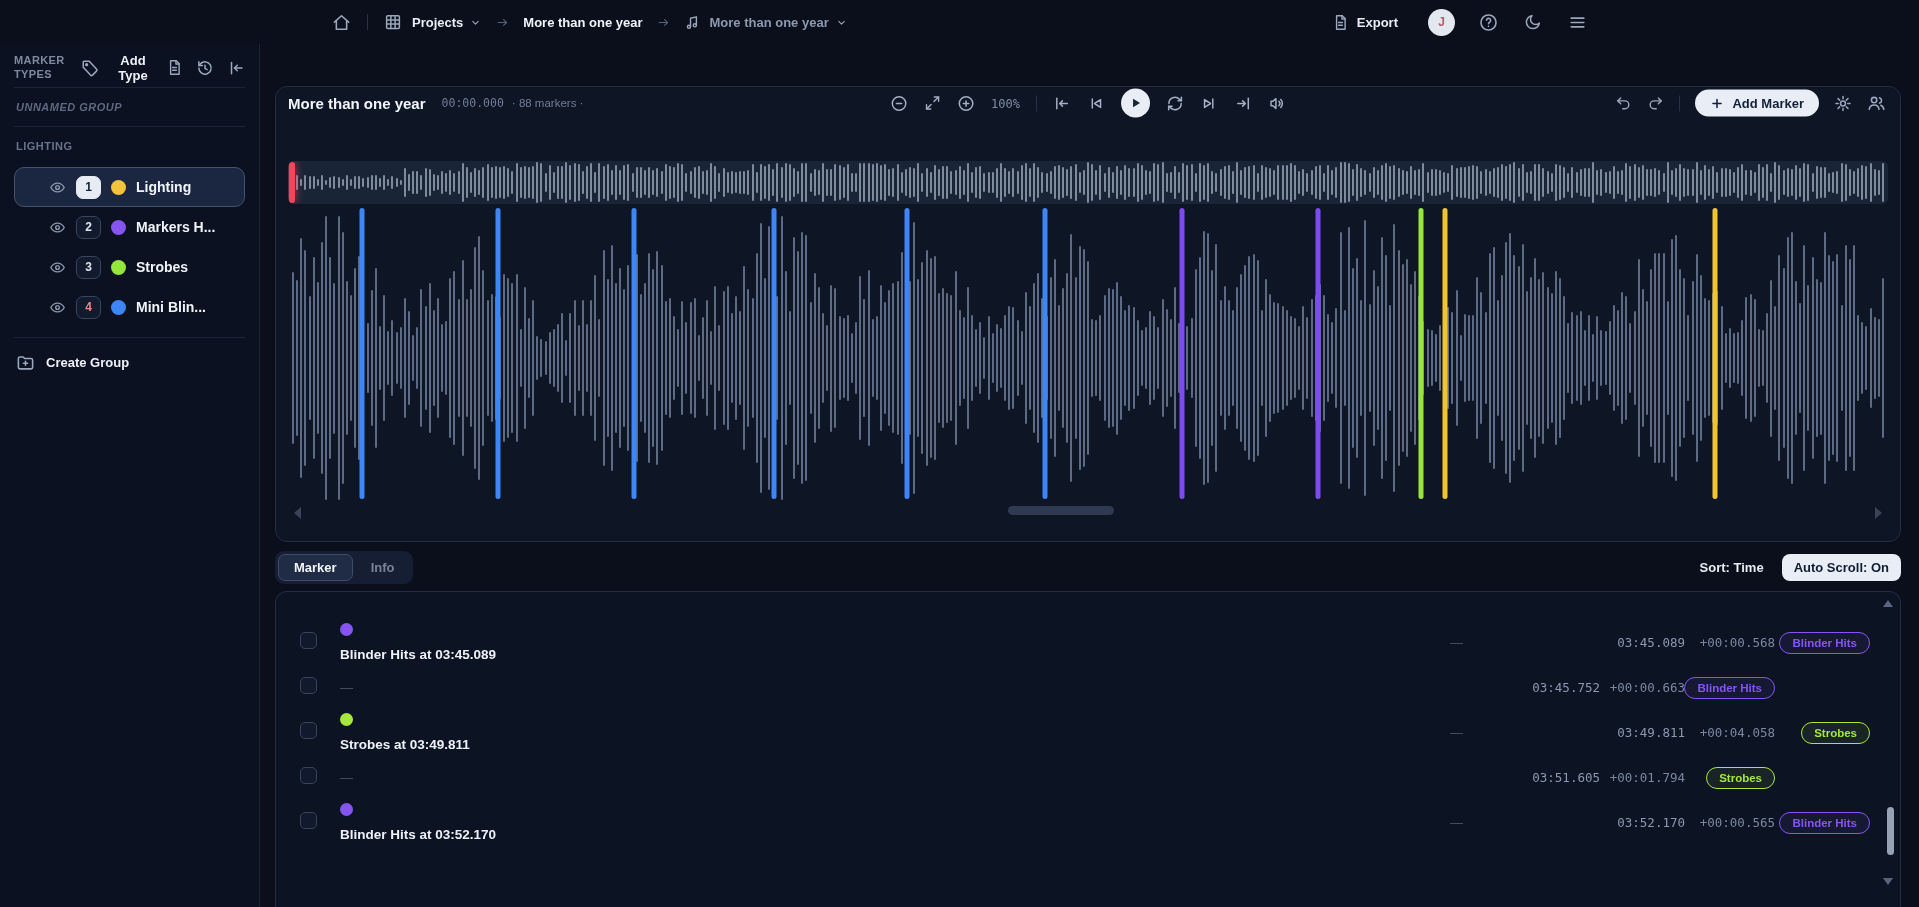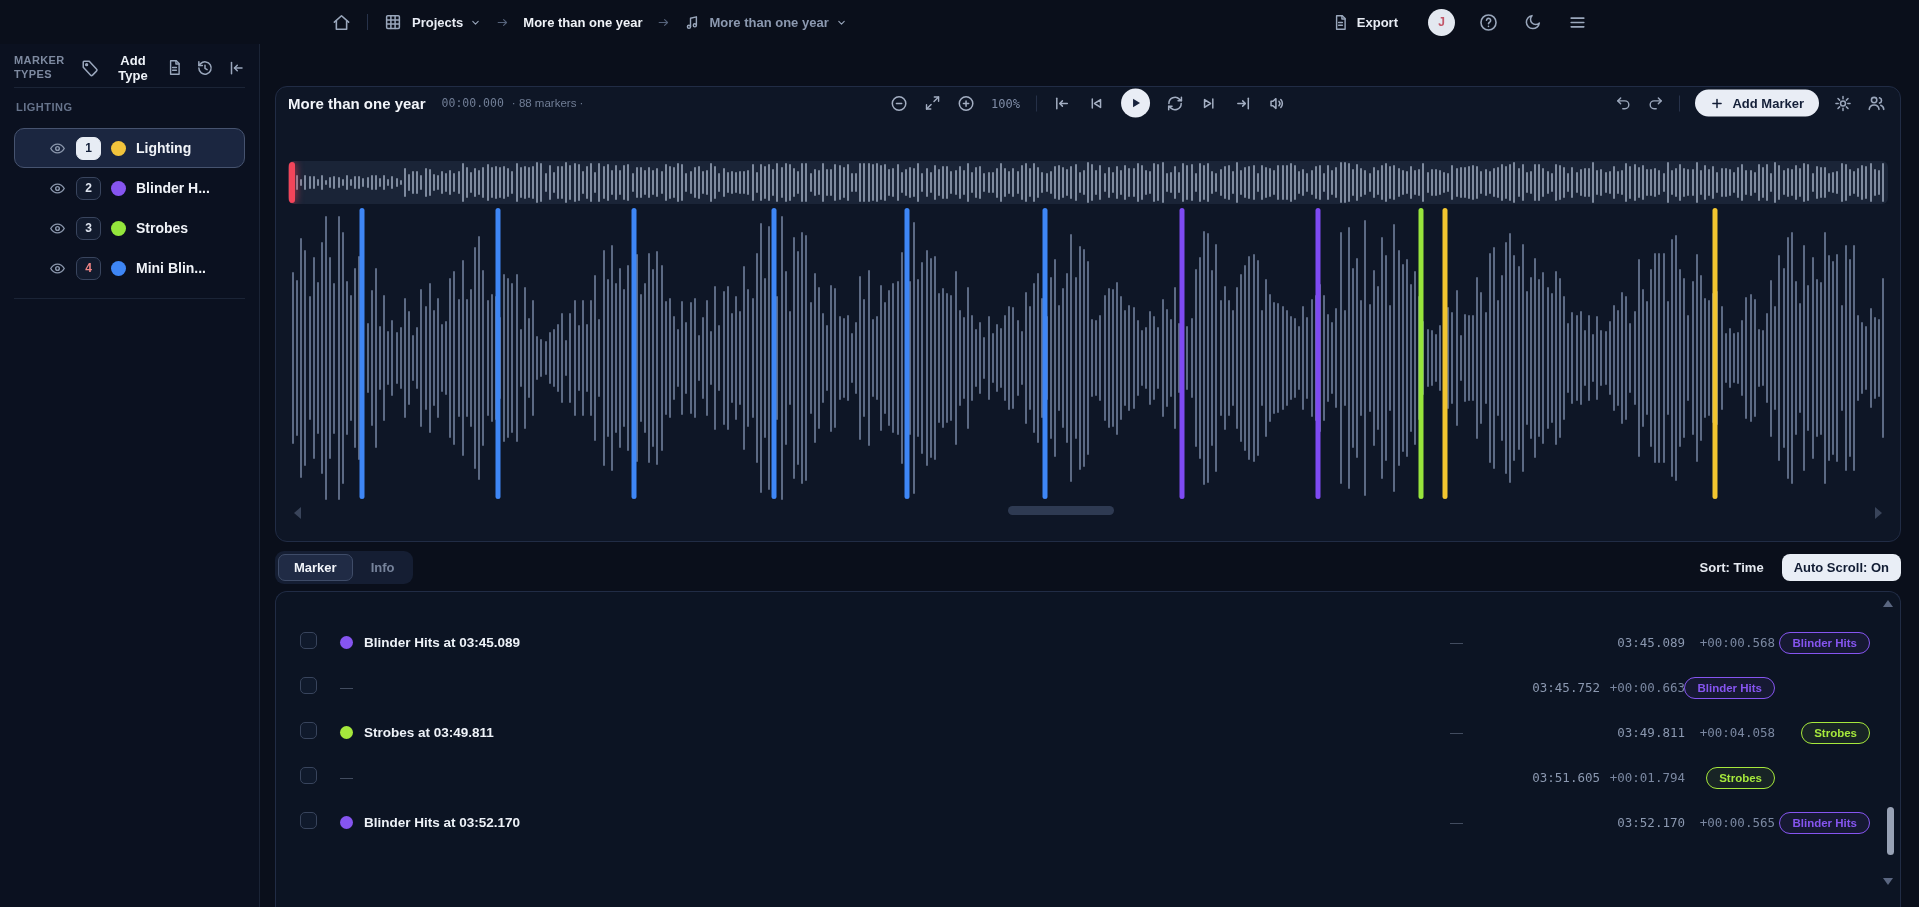--- a/index.html
+++ b/index.html
@@ -90,21 +90,21 @@
               border-radius:8px;padding:6px 12px;cursor:pointer;}
   
   .tpanel{flex:1;margin-top:7px;border:1px solid #212c45;border-bottom:none;border-radius:12px 12px 0 0;
           background:#0c1423;padding:20px 30px 0 24px;position:relative;overflow:hidden;}
   .tgrid{display:grid;grid-template-columns:40px 1fr 150px 85px 90px 95px;align-items:center;}
   .thead{height:44px;border-bottom:1px solid #1d2740;color:#6b7890;font-size:11px;font-weight:bold;letter-spacing:.6px;}
   .th-right{text-align:right;}
   .checkbox{width:17px;height:17px;border:1.5px solid #38445c;border-radius:5px;background:#101a2c;display:inline-block;cursor:pointer;}
   .rows{margin-top:8px;}
   .trow{height:45px;cursor:pointer;}
-  .cell-label{display:flex;align-items:center;gap:11px;}
+  .cell-label{display:flex;align-items:flex-start;gap:11px;flex-direction:column;}
   .dot{width:13px;height:13px;border-radius:50%;flex:0 0 13px;}
   .lbl{font-size:13.5px;font-weight:bold;color:#eef2f8;}
   .cell-note{color:#4a5568;font-size:13px;}
   .cell-time,.cell-delta{font:12.5px "DejaVu Sans Mono",monospace;color:#8b98b0;text-align:right;}
   .cell-delta{color:#7a87a0;}
   .cell-type{display:flex;justify-content:flex-end;}
   .pill{display:inline-flex;align-items:center;padding:4px 12px;border-radius:999px;border:1.5px solid;
         font-size:11.5px;font-weight:bold;white-space:nowrap;}
   .vscroll-up{position:absolute;right:7px;top:8px;width:0;height:0;border-left:5px solid transparent;
               border-right:5px solid transparent;border-bottom:7px solid #5a6680;cursor:pointer;}
@@ -236,20 +236,21 @@
           <span class="nicon">
             <svg class="ic" width="18" height="18" viewBox="0 0 24 24">
                 <path d="M6 4.5v15"></path>
                 <path d="M20 12H10"></path>
                 <path d="m13.7 8.3-3.7 3.7 3.7 3.7"></path>
               </svg>
           </span>
         </span>
       </div>
 
+      <div class="sb-groupname italic">UNNAMED GROUP</div>
       <div class="sb-groupname">LIGHTING</div>
 
       <div class="sb-items">
           <div class="sb-item selected">
             <span class="eye">
               <svg class="ic" width="17" height="17" viewBox="0 0 24 24">
                 <path d="M2.5 12S6 5.8 12 5.8 21.5 12 21.5 12 18 18.2 12 18.2 2.5 12 2.5 12z"></path>
                 <circle cx="12" cy="12" r="2.6"></circle>
               </svg>
             </span>
@@ -259,21 +260,21 @@
           </div>
           <div class="sb-item">
             <span class="eye">
               <svg class="ic" width="17" height="17" viewBox="0 0 24 24">
                 <path d="M2.5 12S6 5.8 12 5.8 21.5 12 21.5 12 18 18.2 12 18.2 2.5 12 2.5 12z"></path>
                 <circle cx="12" cy="12" r="2.6"></circle>
               </svg>
             </span>
             <span class="sb-badge" style="color: rgb(221, 227, 238);">2</span>
             <span class="sb-dot" style="background: rgb(134, 85, 240);"></span>
-            <span class="sb-name">Blinder H...</span>
+            <span class="sb-name">Markers H...</span>
           </div>
           <div class="sb-item">
             <span class="eye">
               <svg class="ic" width="17" height="17" viewBox="0 0 24 24">
                 <path d="M2.5 12S6 5.8 12 5.8 21.5 12 21.5 12 18 18.2 12 18.2 2.5 12 2.5 12z"></path>
                 <circle cx="12" cy="12" r="2.6"></circle>
               </svg>
             </span>
             <span class="sb-badge" style="color: rgb(221, 227, 238);">3</span>
             <span class="sb-dot" style="background: rgb(148, 230, 60);"></span>
@@ -285,20 +286,29 @@
                 <path d="M2.5 12S6 5.8 12 5.8 21.5 12 21.5 12 18 18.2 12 18.2 2.5 12 2.5 12z"></path>
                 <circle cx="12" cy="12" r="2.6"></circle>
               </svg>
             </span>
             <span class="sb-badge" style="color: rgb(239, 133, 133);">4</span>
             <span class="sb-dot" style="background: rgb(62, 134, 245);"></span>
             <span class="sb-name">Mini Blin...</span>
           </div>
         </div>
 
+      <div class="sb-create">
+        <span class="nicon">
+          <svg class="ic" width="19" height="19" viewBox="0 0 24 24">
+              <path d="M3 7a2 2 0 0 1 2-2h4l2 2h8a2 2 0 0 1 2 2v9a2 2 0 0 1-2 2H5a2 2 0 0 1-2-2z"></path>
+              <path d="M12 10.5v5M9.5 13h5"></path>
+            </svg>
+        </span>
+        <span>Create Group</span>
+      </div>
     </aside>
 
     <main class="main">
 
       <section class="wpanel">
         <div class="wp-header">
           <span class="wp-title">More than one year</span>
           <span class="wp-time">00:00.000</span>
           <span class="wp-count">·  88 markers  ·</span>
 

